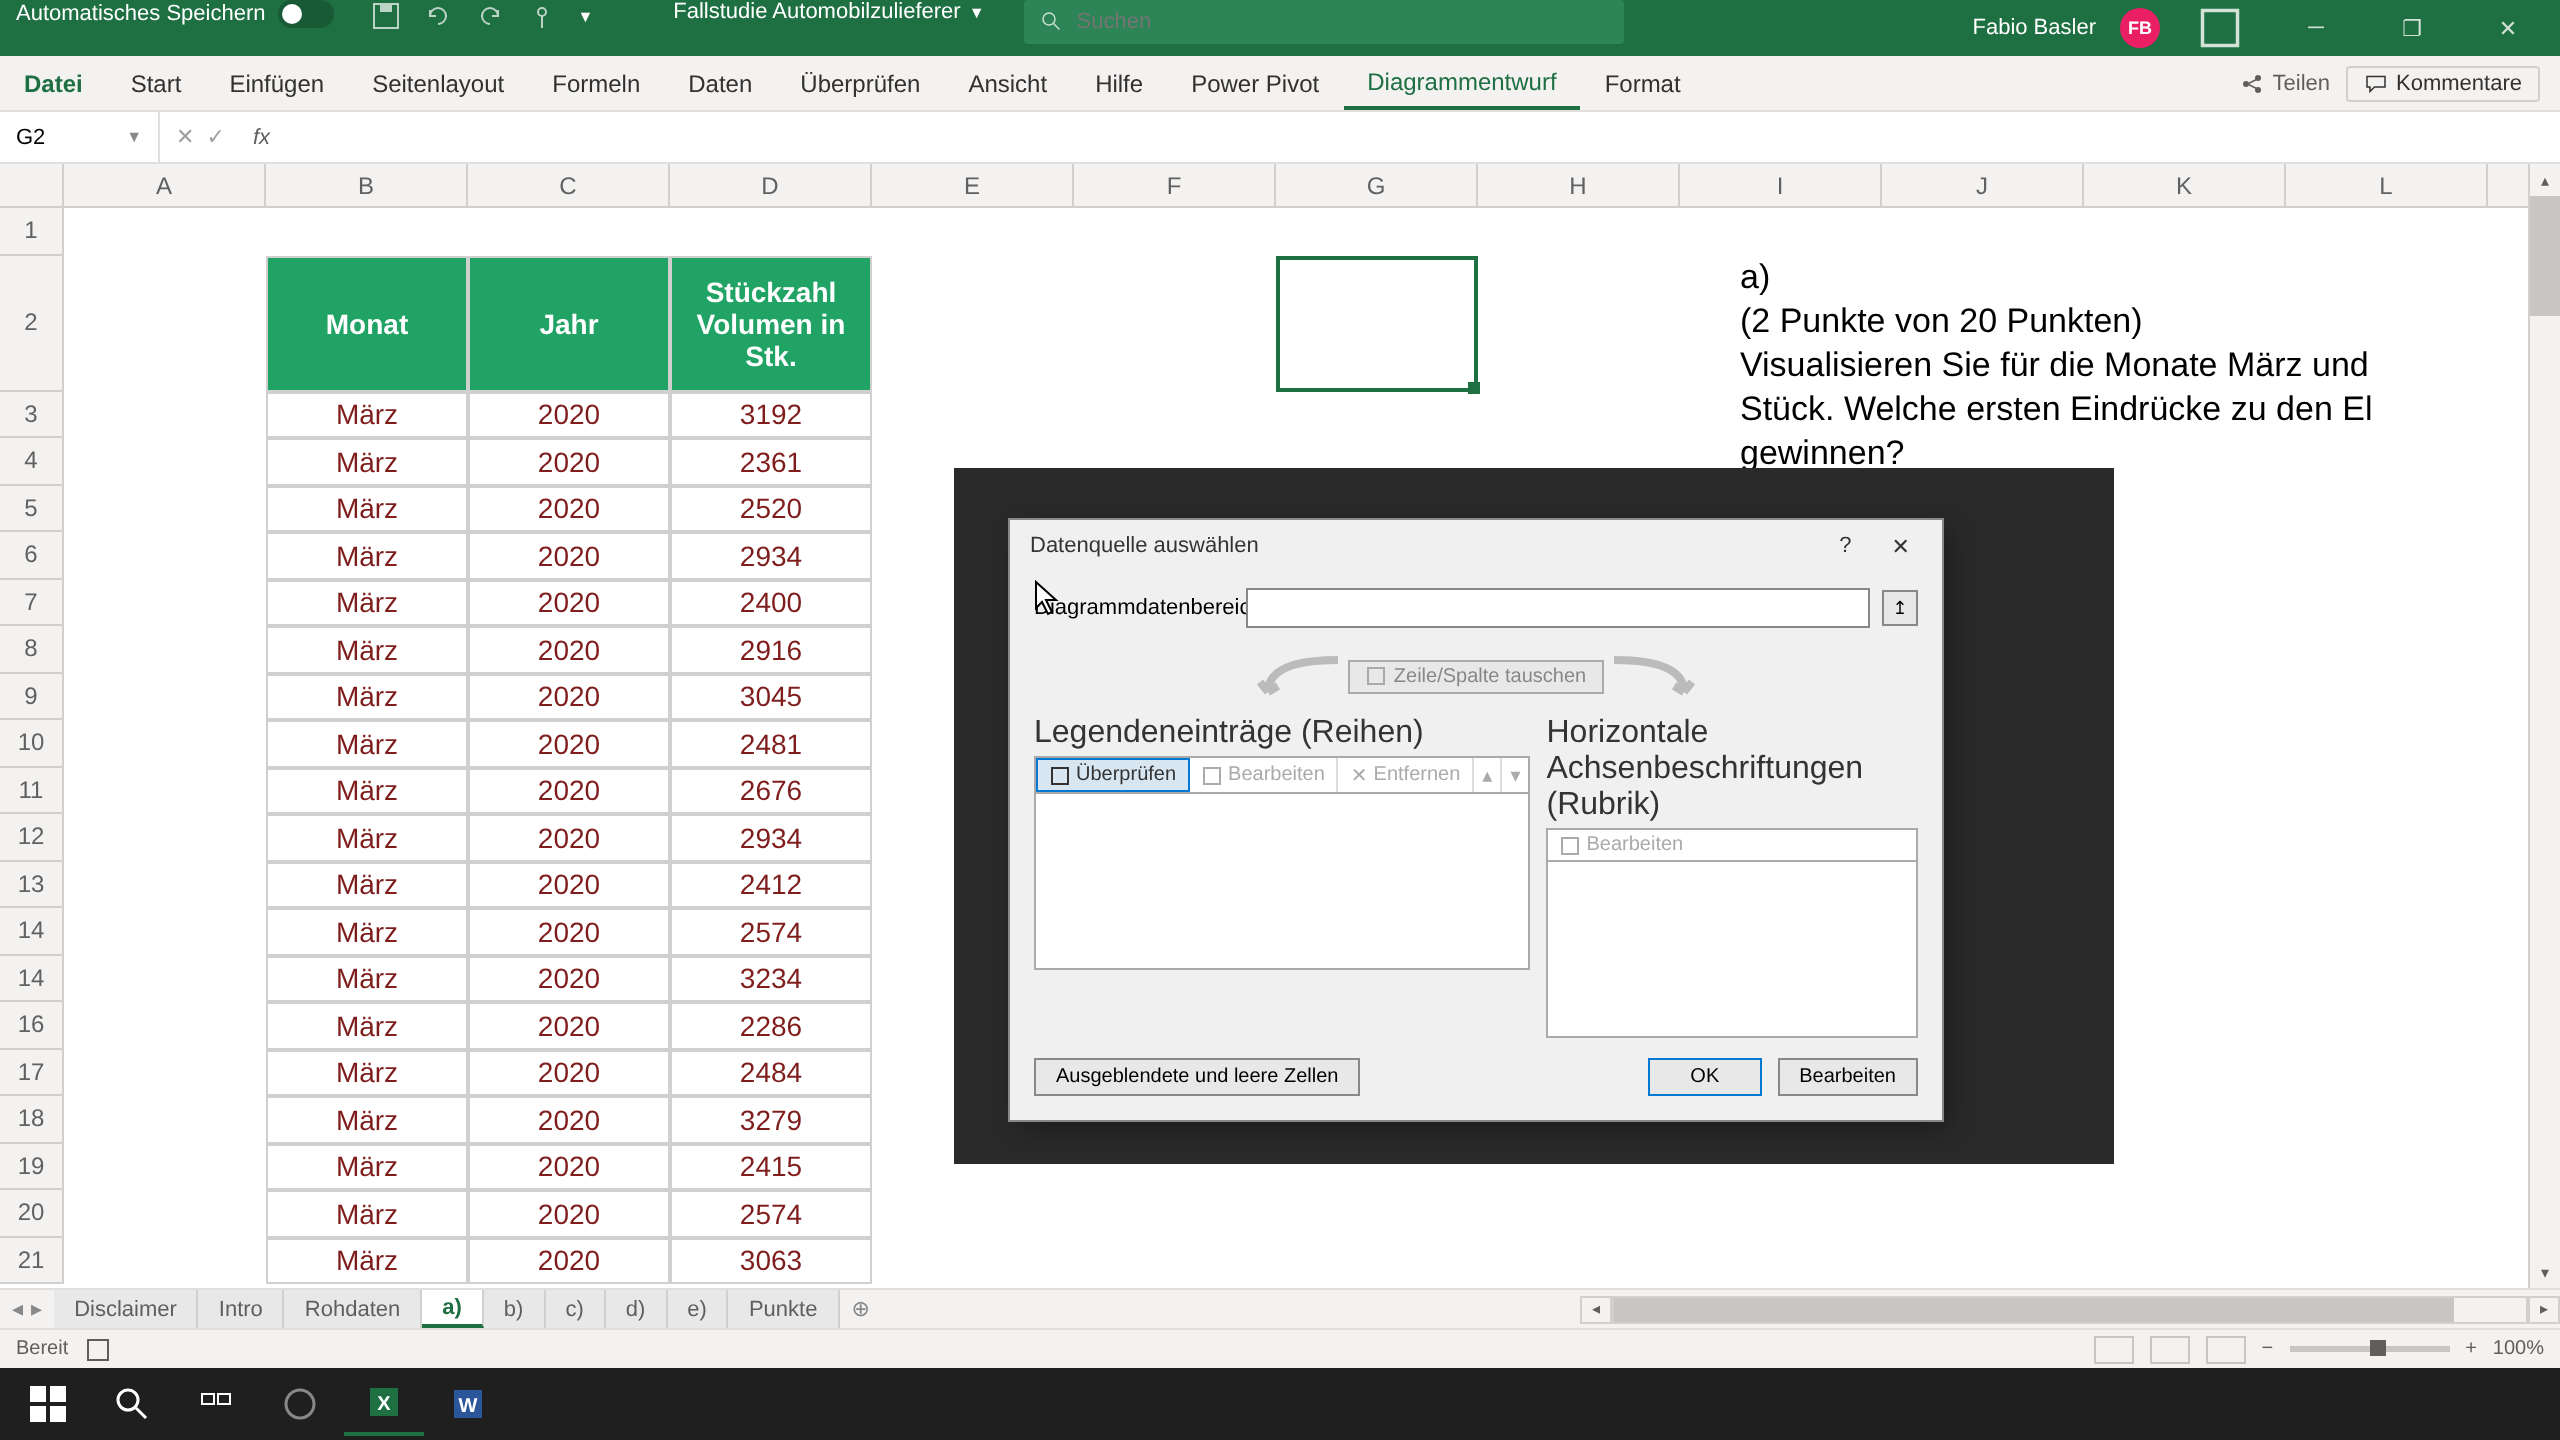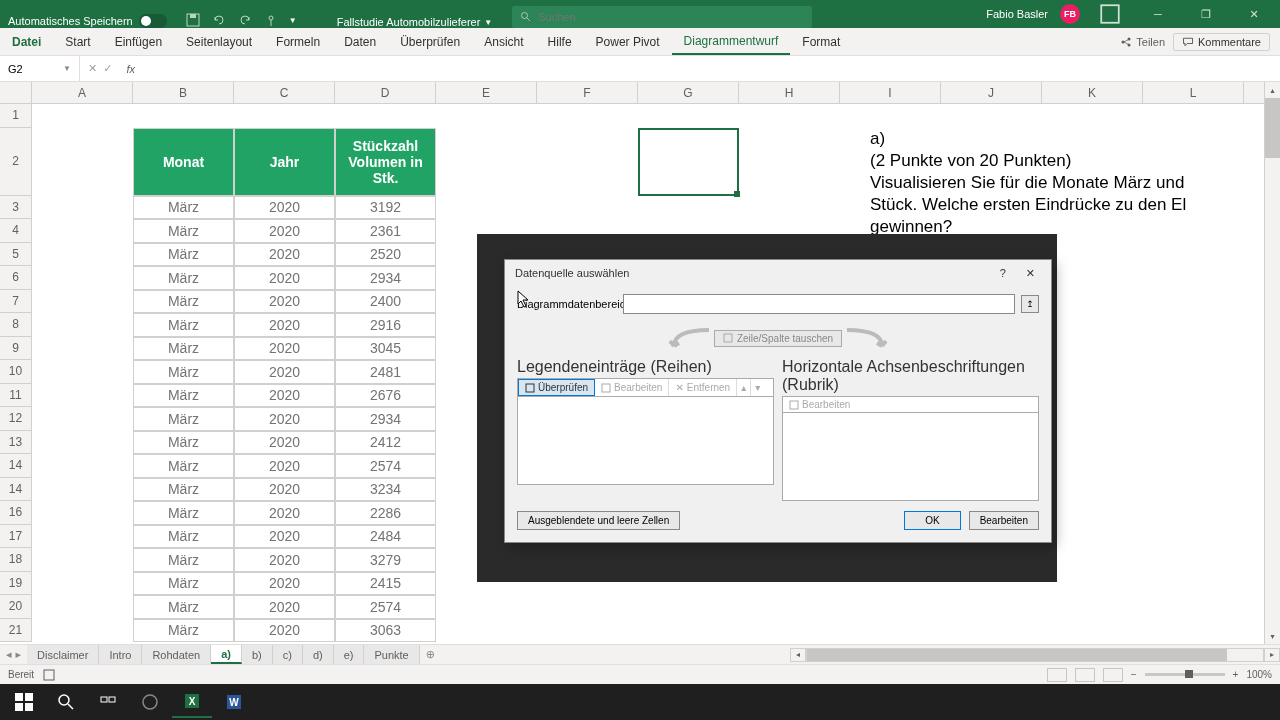--- a/index.html
+++ b/index.html
@@ -1,19 +1,19 @@
 <!DOCTYPE html>
 <html><head>
 <meta charset="utf-8">
 <style>
 * { margin: 0; padding: 0; box-sizing: border-box; font-family: 'Segoe UI', Tahoma, sans-serif; }
 body { background: #fff; overflow: hidden; width: 1280px; height: 720px; position: relative; }
 
 
-.titlebar { height: 28px; background: #1e6f42; display: flex; align-items: flex-end; color: #fff; font-size: 11px; }
+.titlebar { height: 28px; background: #1e6f42; display: flex; align-items: flex-start; color: #fff; font-size: 11px; }
 .autosave { display: flex; align-items: center; gap: 6px; padding: 0 8px; }
 .toggle { width: 28px; height: 14px; background: #185a36; border-radius: 7px; position: relative; }
 .toggle::after { content: ''; position: absolute; width: 10px; height: 10px; background: #fff; border-radius: 50%; top: 2px; left: 2px; }
 .tb-icons { display: flex; gap: 10px; padding: 0 10px; align-items: center; }
 .tb-icon { width: 16px; height: 16px; opacity: 0.7; }
 .filename { margin-left: 30px; display: flex; align-items: center; gap: 4px; }
 .search-box { margin-left: 20px; background: #2d8456; height: 22px; width: 300px; display: flex; align-items: center; padding: 0 8px; border-radius: 2px; gap: 6px; }
 .search-box input { background: transparent; border: none; color: #c8e0d0; font-size: 11px; outline: none; flex: 1; }
 .tb-right { margin-left: auto; display: flex; align-items: center; gap: 12px; padding-right: 8px; }
 .user-badge { width: 20px; height: 20px; background: #e91e63; border-radius: 50%; display: flex; align-items: center; justify-content: center; font-size: 9px; font-weight: bold; }
@@ -46,34 +46,34 @@
 .col-header.cw-e { width: 101px; } .col-header.cw-f { width: 101px; } .col-header.cw-g { width: 101px; } .col-header.cw-h { width: 101px; }
 .col-header.cw-i { width: 101px; } .col-header.cw-j { width: 101px; } .col-header.cw-k { width: 101px; } .col-header.cw-l { width: 101px; }
 .row-headers { position: absolute; top: 22px; left: 0; width: 32px; background: #f3f2f1; border-right: 1px solid #d2d0ce; }
 .row-header { height: 23.5px; border-bottom: 1px solid #d2d0ce; display: flex; align-items: center; justify-content: center; font-size: 12px; color: #616161; }
 .row-header.tall { height: 68px; }
 
 .cells { position: absolute; top: 22px; left: 32px; right: 0; bottom: 0; }
 .table-header { position: absolute; top: 23.5px; left: 101px; width: 303px; height: 68px; background: #21a366; color: #fff; display: flex; }
 .table-header-cell { width: 101px; border: 1px solid #d2d0ce; display: flex; align-items: center; justify-content: center; font-size: 14px; font-weight: bold; text-align: center; padding: 4px; }
 .data-row { position: absolute; left: 101px; width: 303px; height: 23.5px; display: flex; }
-.data-cell { width: 120px; border: 1px solid #d2d0ce; display: flex; align-items: center; justify-content: center; font-size: 14px; color: #737373; }
+.data-cell { width: 120px; border: 1px solid #d2d0ce; display: flex; align-items: center; justify-content: center; font-size: 14px; color: #7f1d1d; }
 
 .selected-cell { position: absolute; top: 23.5px; left: 606px; width: 101px; height: 68px; border: 2px solid #1e6f42; background: #fff; }
 .selected-cell::after { content: ''; position: absolute; bottom: -3px; right: -3px; width: 6px; height: 6px; background: #1e6f42; }
 
 .question-text { position: absolute; top: 23.5px; left: 838px; font-size: 17px; color: #000; line-height: 1.3; }
 .question-text .qa { display: inline-block; width: 30px; vertical-align: top; }
 .question-text .qbody { display: inline-block; width: 400px; }
 
 
 .chart-placeholder { position: absolute; top: 130px; left: 445px; width: 580px; height: 348px; background: #2a2a2a; }
 
 
-.dialog { position: absolute; top: 155px; left: 472px; width: 548px; background: #f0f0f0; border: 1px solid #888; box-shadow: 4px 4px 12px rgba(0,0,0,0.3); font-size: 11px; }
+.dialog { position: absolute; top: 155px; left: 472px; width: 468px; background: #f0f0f0; border: 1px solid #888; box-shadow: 4px 4px 12px rgba(0,0,0,0.3); font-size: 11px; }
 .dialog-title { height: 26px; display: flex; align-items: center; padding: 0 10px; color: #333; }
 .dialog-close { margin-left: auto; display: flex; gap: 8px; }
 .dialog-close span { cursor: pointer; padding: 2px 6px; }
 .dialog-body { padding: 8px 12px 12px; }
 .range-row { display: flex; align-items: center; gap: 6px; margin-bottom: 12px; }
 .range-row label { width: 100px; }
 .range-input { flex: 1; height: 20px; border: 1px solid #888; background: #fff; }
 .range-btn { width: 18px; height: 18px; border: 1px solid #888; background: #e8e8e8; display: flex; align-items: center; justify-content: center; font-size: 9px; }
 .swap-row { display: flex; align-items: center; justify-content: center; margin: 8px 0; position: relative; }
 .swap-btn { border: 1px solid #aaa; background: #e8e8e8; padding: 2px 8px; display: flex; align-items: center; gap: 4px; color: #888; font-size: 10px; }

